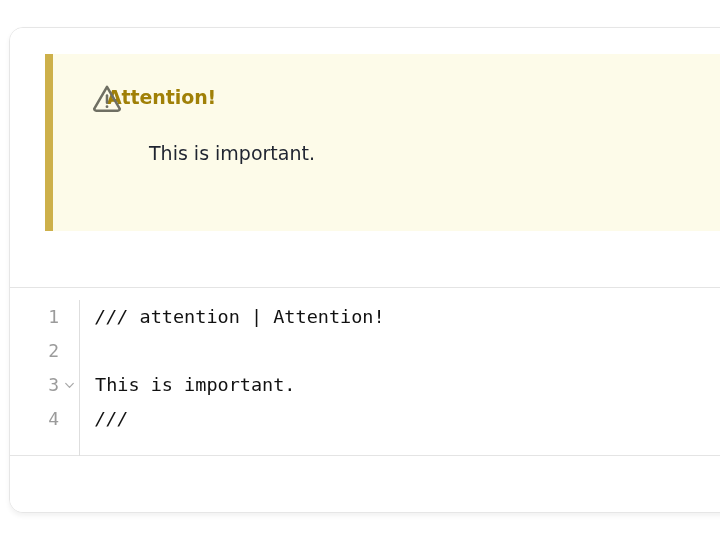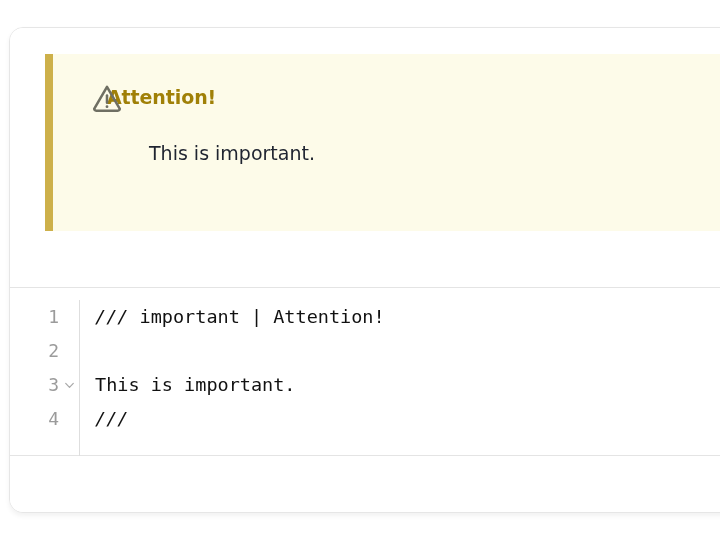--- a/index.html
+++ b/index.html
@@ -194,21 +194,21 @@
         <div class="gutter" id="gutter">
             <div class="gutter-row">1</div>
             <div class="gutter-row">2</div>
             <div class="gutter-row">3<svg class="fold-icon" viewBox="0 0 12 12">
                 <path d="M2.5 4.5 L6 8.2 L9.5 4.5" stroke="currentColor" stroke-width="1.1" fill="none" stroke-linecap="round" stroke-linejoin="round"></path>
               </svg></div>
             <div class="gutter-row">4</div>
           </div>
 
         <div class="code-area" id="code-area">
-            <div class="code-row"><span class="tok-fence">///</span><span> important | Attention!</span></div>
+            <div class="code-row"><span class="tok-fence">///</span><span> attention | Attention!</span></div>
             <div class="code-row"><span></span></div>
             <div class="code-row"><span>This is important.</span></div>
             <div class="code-row"><span class="tok-fence">///</span></div>
           </div>
 
       </div>
     </div>
 
     <div class="footer-strip"></div>
 

